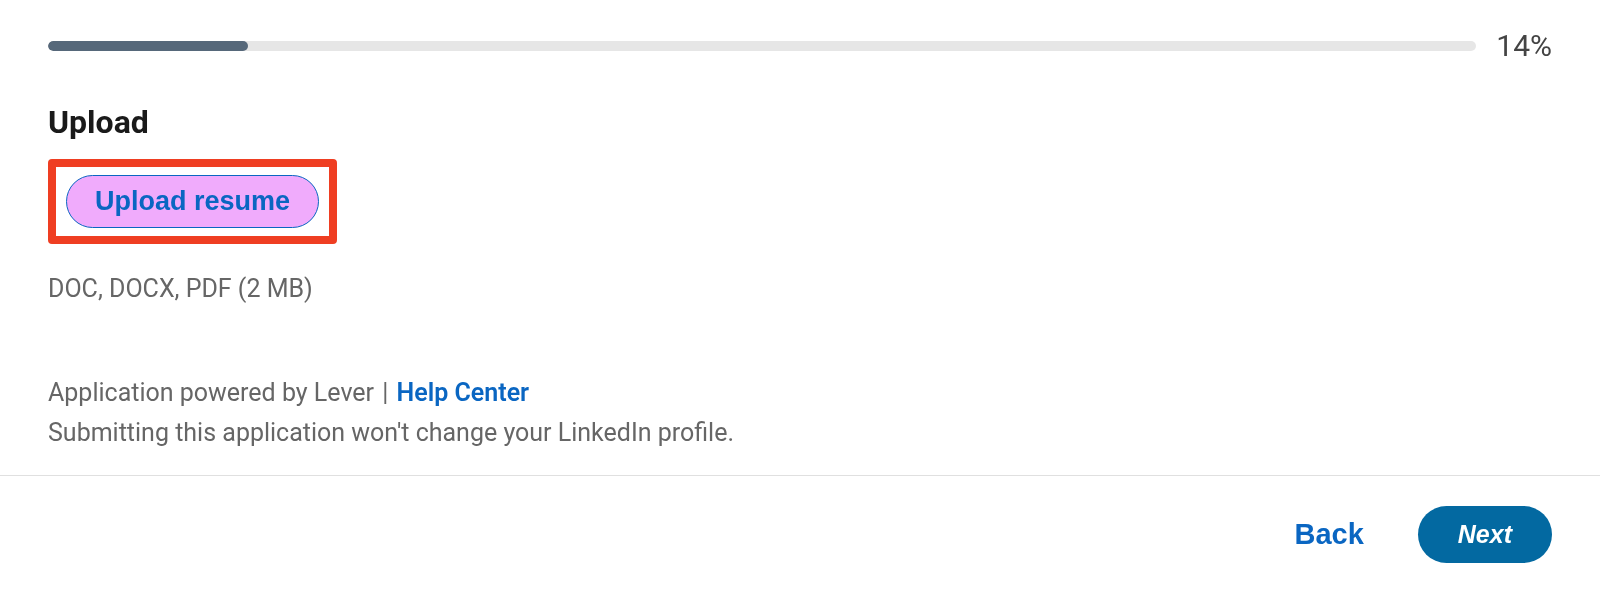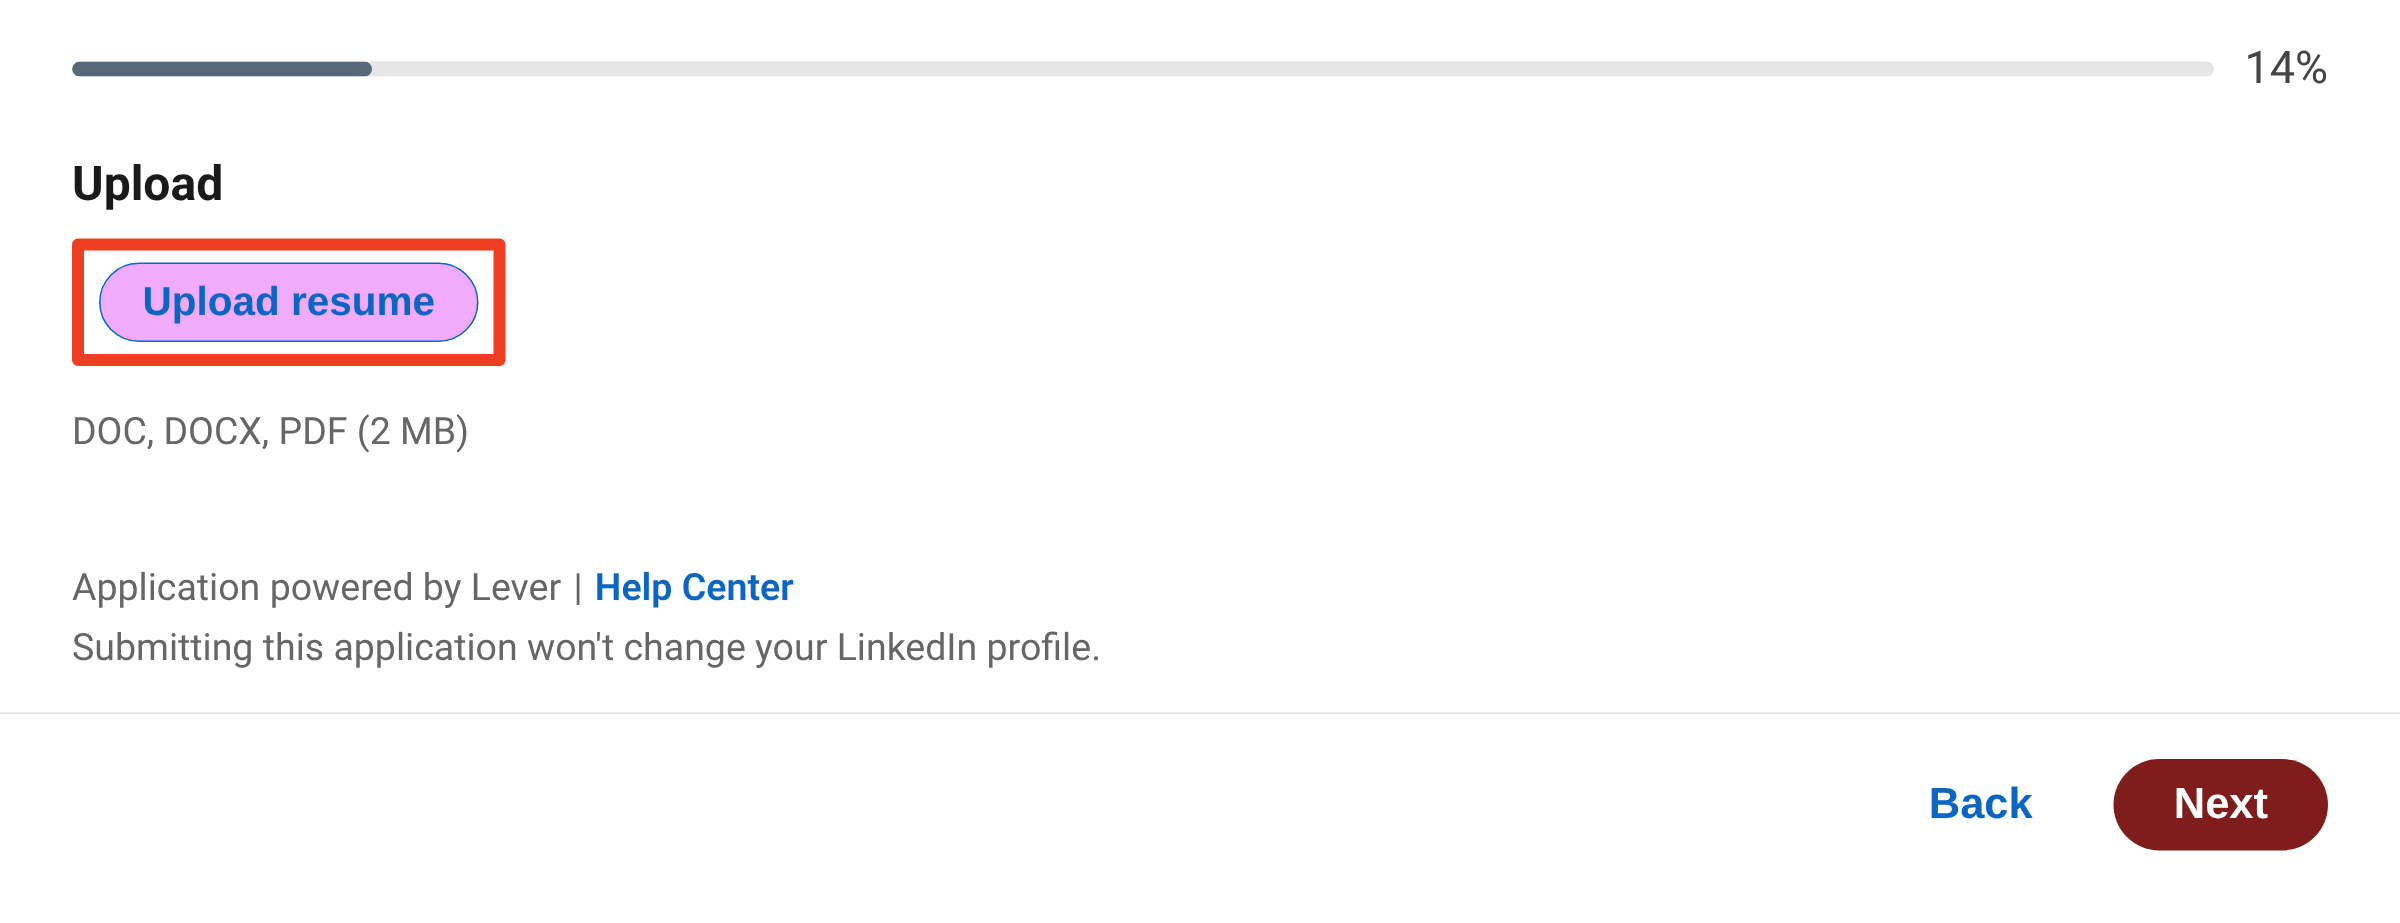--- a/index.html
+++ b/index.html
@@ -104,28 +104,29 @@
     .back-button {
       background: none;
       border: none;
       color: #0a66c2;
       font-size: 29px;
       font-weight: 600;
       cursor: pointer;
       padding: 12px 24px;
     }
     .next-button {
-      background: #7f1d1d;
+      background: #0369a1;
       border: none;
       color: #ffffff;
-      font-size: 29px;
+      font-size: 25px;
       font-weight: 600;
       cursor: pointer;
       padding: 14px 40px;
       border-radius: 34px;
+      font-style: italic;
     }
   </style>
 </head>
 <body>
 
 <div class="progress-container">
   <div class="progress-bar">
     <div class="progress-fill" style="width: 14%;"></div>
   </div>
   <div class="progress-percent">14%</div>

